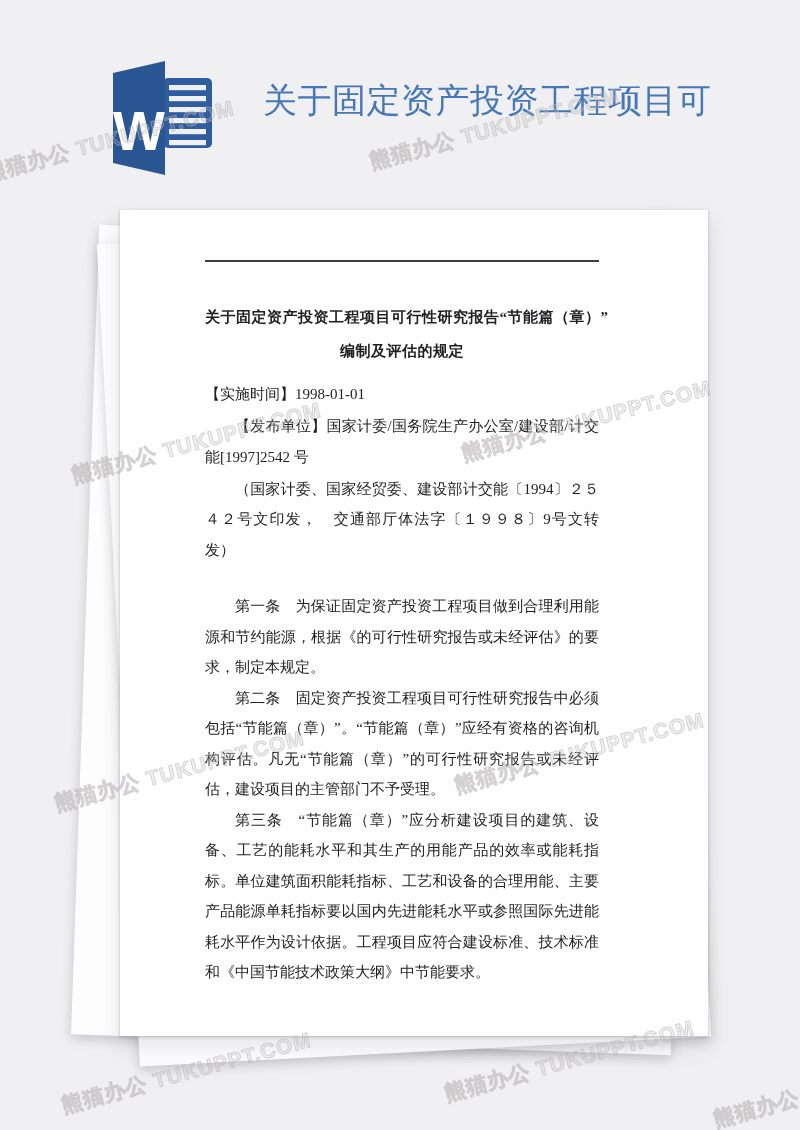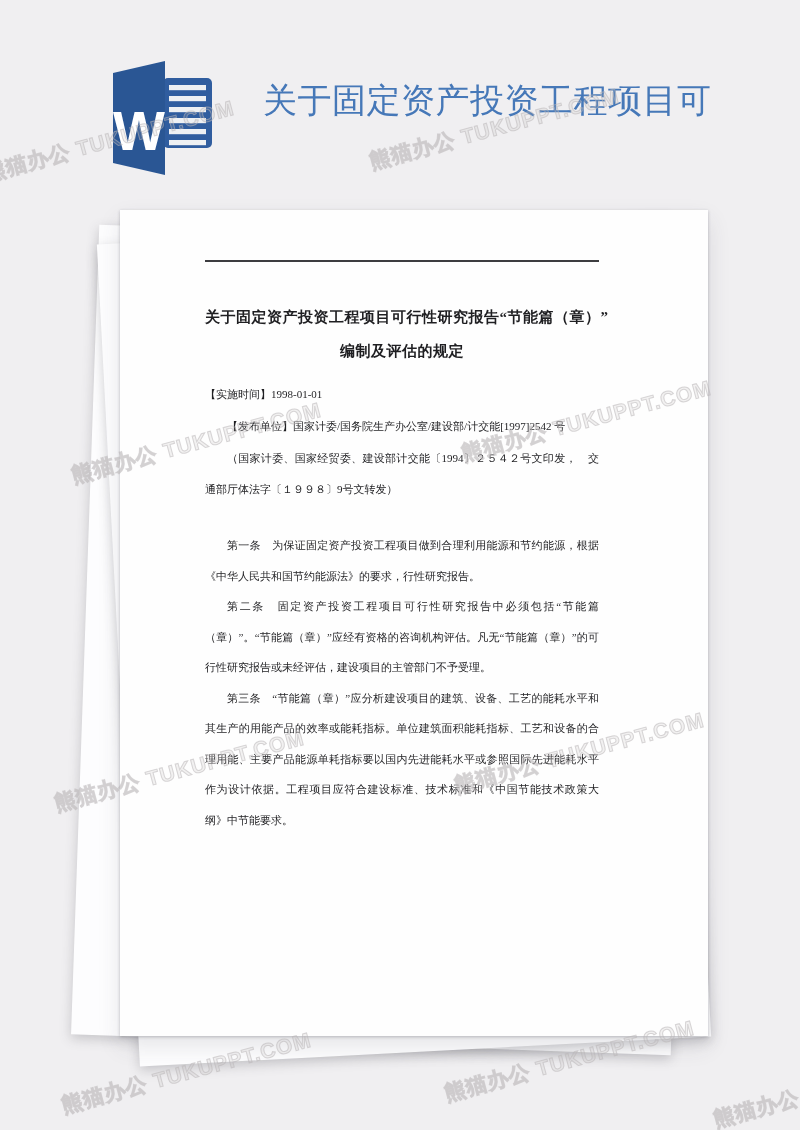--- a/index.html
+++ b/index.html
@@ -46,21 +46,21 @@
     margin: 0; width: 100%;
   }
   .doc-title {
     margin: 38px 0 11px 0;
     font-size: 15px; font-weight: bold; line-height: 34px;
     text-align: center; letter-spacing: 0.5px;
   }
   .doc-title span { display: block; white-space: nowrap; }
   .page p {
     margin: 0 0 1.5px 0;
-    font-size: 11px; line-height: 30.5px;
+    font-size: 15px; line-height: 30.5px;
     text-align: justify; text-justify: inter-ideograph;
     word-break: break-all;
   }
   .page p.indent { text-indent: 2em; }
   .articles { margin-top: 26px; }
   .articles p { margin: 0; text-indent: 2em; }
 
   
   .watermarks { position: absolute; left: 0; top: 0; width: 800px; height: 1130px; pointer-events: none; }
   .wm {
@@ -115,21 +115,21 @@
   <div class="page">
     <hr class="rule">
     <h2 class="doc-title">
       <span>关于固定资产投资工程项目可行性研究报告“节能篇（章）”</span>
       <span>编制及评估的规定</span>
     </h2>
     <p>【实施时间】1998-01-01</p>
     <p class="indent">【发布单位】国家计委/国务院生产办公室/建设部/计交能[1997]2542 号</p>
     <p class="indent">（国家计委、国家经贸委、建设部计交能〔1994〕２５４２号文印发，　交通部厅体法字〔１９９８〕9号文转发）</p>
     <div class="articles">
-      <p>第一条　为保证固定资产投资工程项目做到合理利用能源和节约能源，根据《中华人民共和国节约能源法》的要求，行性研究报告。</p>
+      <p>第一条　为保证固定资产投资工程项目做到合理利用能源和节约能源，根据《的可行性研究报告或未经评估》的要求，制定本规定。</p>
       <p>第二条　固定资产投资工程项目可行性研究报告中必须包括“节能篇（章）”。“节能篇（章）”应经有资格的咨询机构评估。凡无“节能篇（章）”的可行性研究报告或未经评估，建设项目的主管部门不予受理。</p>
       <p>第三条　“节能篇（章）”应分析建设项目的建筑、设备、工艺的能耗水平和其生产的用能产品的效率或能耗指标。单位建筑面积能耗指标、工艺和设备的合理用能、主要产品能源单耗指标要以国内先进能耗水平或参照国际先进能耗水平作为设计依据。工程项目应符合建设标准、技术标准和《中国节能技术政策大纲》中节能要求。</p>
     </div>
   </div>
 
   <div class="watermarks">
     <span class="wm wm-1">熊猫办公 TUKUPPT.COM</span>
     <span class="wm wm-2">熊猫办公 TUKUPPT.COM</span>
     <span class="wm wm-3">熊猫办公 TUKUPPT.COM</span>
     <span class="wm wm-4">熊猫办公 TUKUPPT.COM</span>

